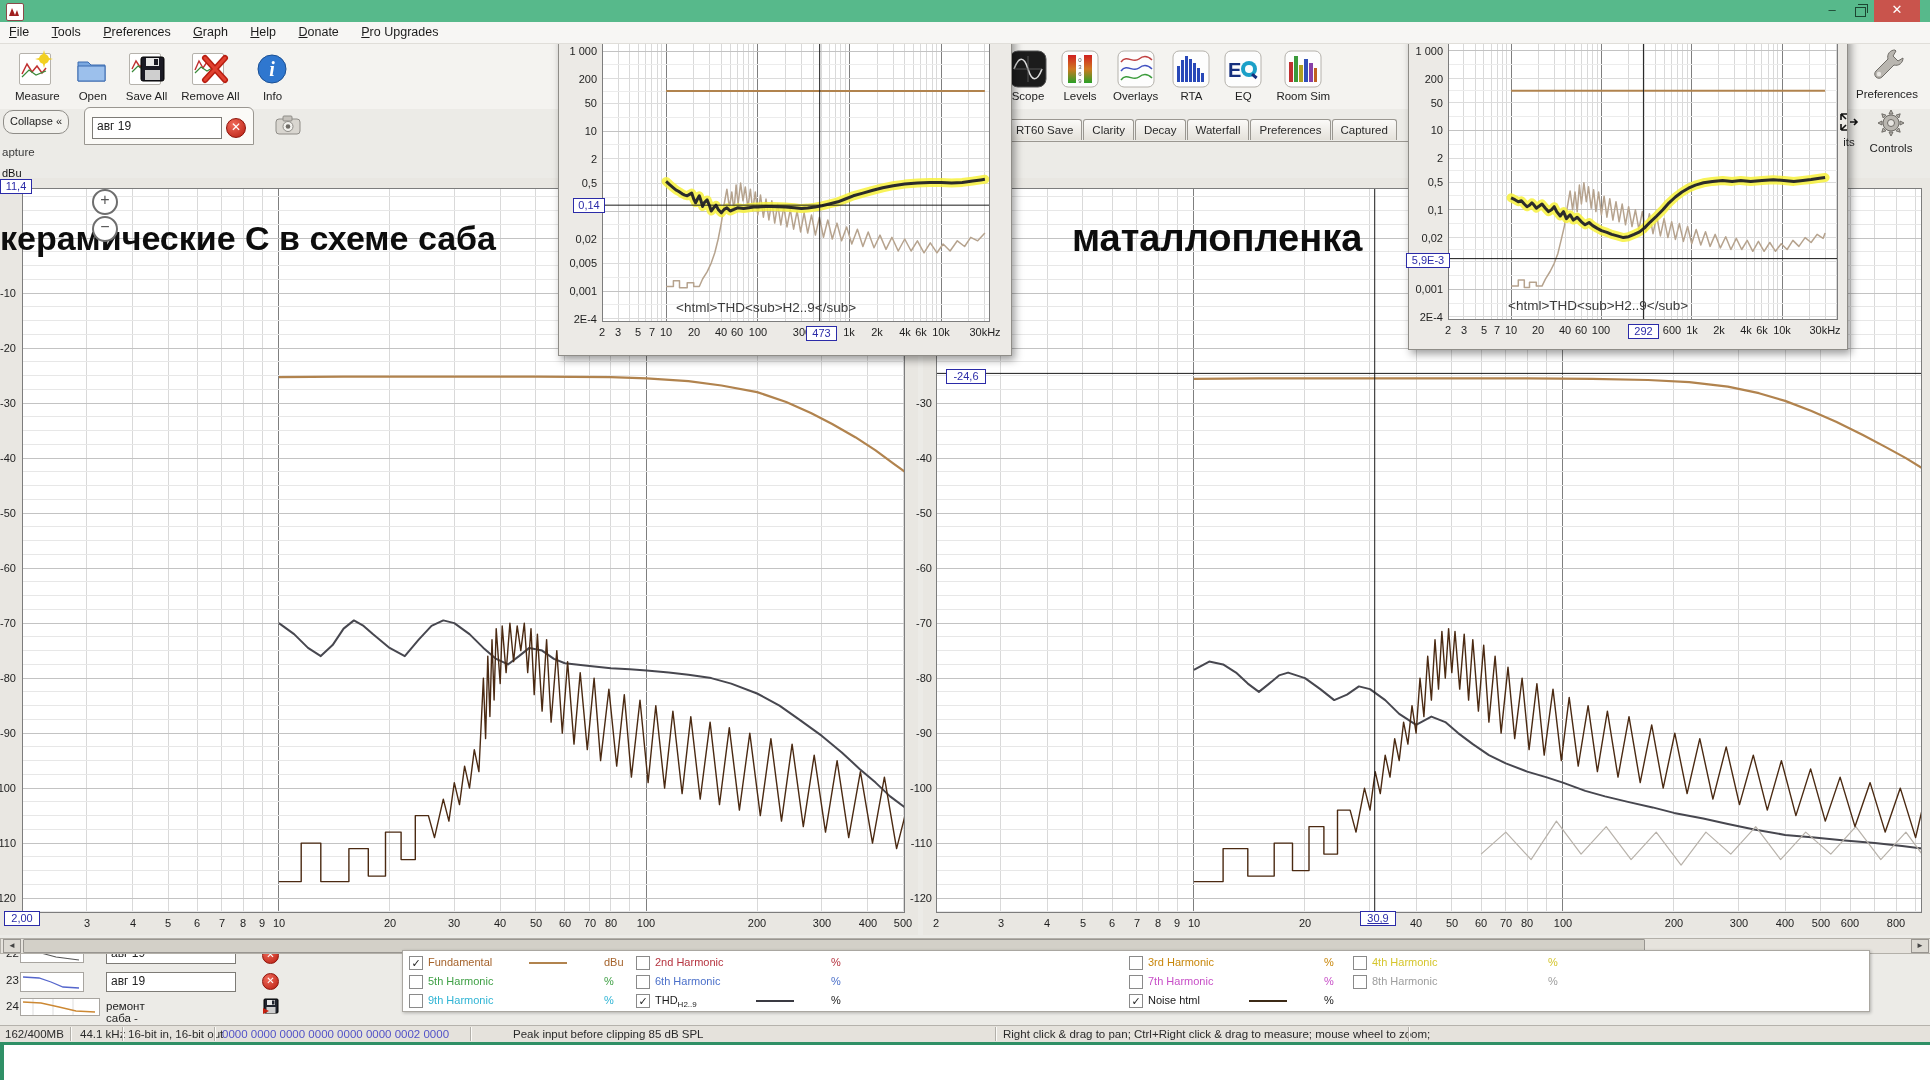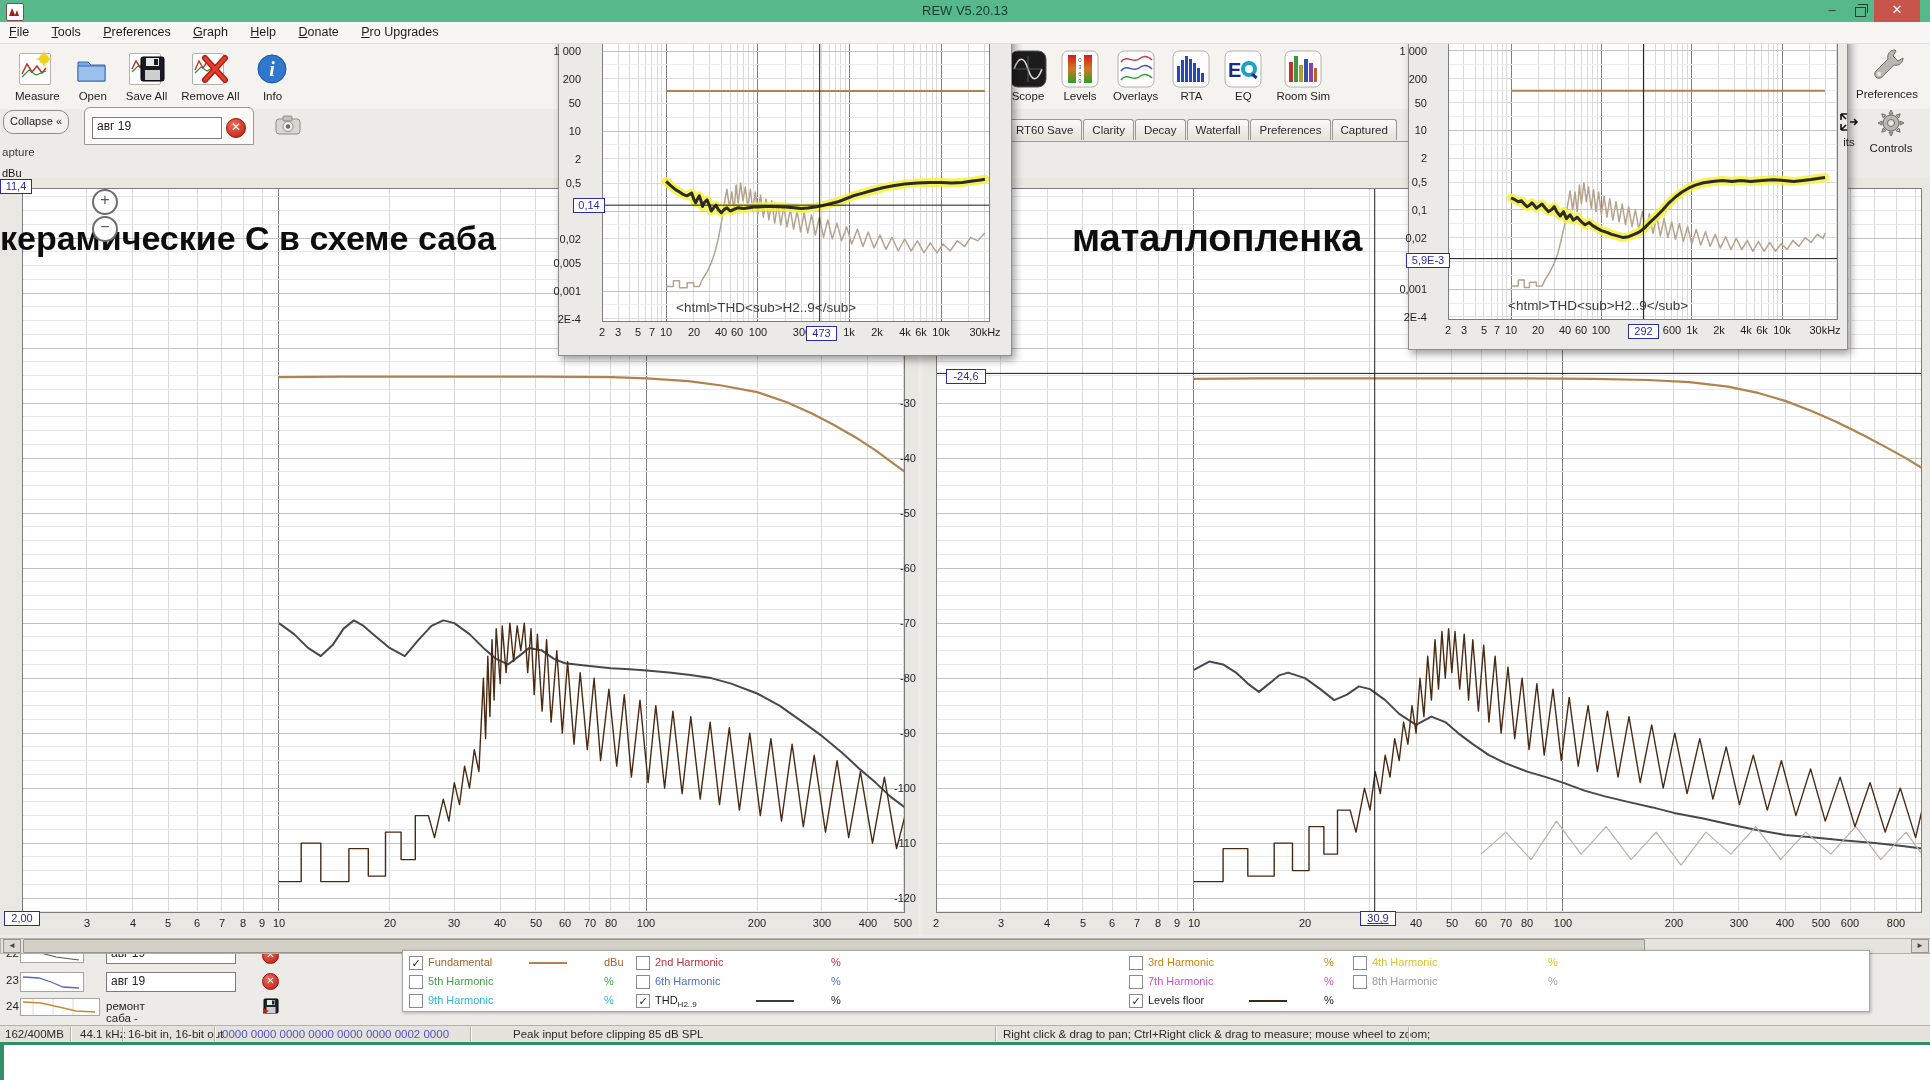--- a/index.html
+++ b/index.html
@@ -26,21 +26,21 @@
   .tabstrip{left:1007px;top:119px;height:23px;z-index:6;white-space:nowrap;}
   .tab{display:inline-block;height:20px;line-height:20px;padding:0 8px;border:1px solid #9a9791;border-bottom:none;border-radius:3px 3px 0 0;background:linear-gradient(#fbfaf8,#e4e1da);font-size:11.5px;color:#2a2a2a;margin-right:1px;}
   .tabline{left:1007px;top:141px;width:838px;height:1px;background:#9a9791;z-index:6;}
   
   .panel{background:#e9e7e2;z-index:1;}
   .plot{z-index:2;background:#fff;}
   .plot svg{display:block}
   .xlabels{z-index:3;font-size:11px;color:#1e1e1e;}
   .xlabels span{position:absolute;transform:translateX(-50%);white-space:nowrap;}
   .ylabels{z-index:3;font-size:11px;color:#1e1e1e;}
-  .ylabels span{position:absolute;right:18px;white-space:nowrap;}
+  .ylabels span{position:absolute;right:2px;white-space:nowrap;}
   .readout{border:1px solid #2b2ba8;background:#fff;color:#2b2ba8;font-size:11px;line-height:13px;text-align:center;z-index:12;padding:0 1px;}
   .annotation{font-weight:bold;color:#0d0d0d;z-index:11;white-space:nowrap;letter-spacing:0px;}
   .zoombtn{width:22px;height:22px;border:2px solid #6e6e6e;border-radius:50%;color:#555;font-size:16px;line-height:18px;text-align:center;background:#fff;z-index:12;}
   
   .floatwin{background:#eceae6;border:1px solid #8f8d88;box-shadow:3px 4px 8px rgba(0,0,0,.38);z-index:20;}
   .pctunit{z-index:22;font-size:11px;color:#1e1e1e;}
   .insetlabel{z-index:23;font-size:13.5px;color:#3a3a3a;white-space:nowrap;}
   
   .collapsebtn{left:3px;top:110px;width:64px;height:22px;border:1px solid #8f8d88;border-radius:10px;background:#f2f1ed;font-size:11px;line-height:20px;text-align:center;z-index:6;color:#222;}
   .meas-tabpanel{left:84px;top:107px;width:168px;height:36px;background:#fbfaf7;border:1px solid #9a9791;border-radius:6px 6px 0 0;z-index:5;}
@@ -72,21 +72,20 @@
 </style>
 </head>
 <body>
 
 <div class="abs titlebar">
   <div class="abs appicon">
     <svg width="16" height="16" viewBox="0 0 16 16">
         <path d="M2 12 L5 4 L8 11 L10 6 L12 12 Z" fill="#a02020"></path>
       </svg>
   </div>
-  <div class="abs title">REW V5.20.13</div>
   <div class="abs winbtn" style="left:1818px;width:28px;">–</div>
   <div class="abs winbtn" style="left:1846px;width:28px;"><span class="restore-glyph"></span></div>
   <div class="abs winbtn close" style="left:1874px;width:46px;">✕</div>
 </div>
 
 <div class="abs menubar">
   <span>File</span>
   <span>Tools</span>
   <span>Preferences</span>
   <span>Graph</span>
@@ -858,21 +857,21 @@
     <span class="lunit" style="color: rgb(47, 180, 212);">%</span>
   </div>
   <div class="lcell" style="left:233px;top:42px;width:226px;">
     <span class="lcheck">✓</span>
     <span class="llabel" style="color: rgb(26, 26, 26);"><span>THD</span><span class="lsub">H2..9</span></span>
     <span class="lline" style="background: rgb(58, 58, 66);"></span>
     <span class="lunit" style="color: rgb(26, 26, 26);">%</span>
   </div>
   <div class="lcell" style="left:726px;top:42px;width:226px;">
     <span class="lcheck">✓</span>
-    <span class="llabel" style="color: rgb(26, 26, 26);">Levels floor</span>
+    <span class="llabel" style="color: rgb(26, 26, 26);">Noise html</span>
     <span class="lline" style="background: rgb(60, 42, 22);"></span>
     <span class="lunit" style="color: rgb(26, 26, 26);">%</span>
   </div>
 </div>
 
 <div class="abs statusbar">
   <span class="scell" style="left:5px;">162/400MB</span>
   <span class="sdiv" style="left:70px;"></span>
   <span class="scell" style="left:80px;">44.1 kHz</span>
   <span class="sdiv" style="left:122px;"></span>

